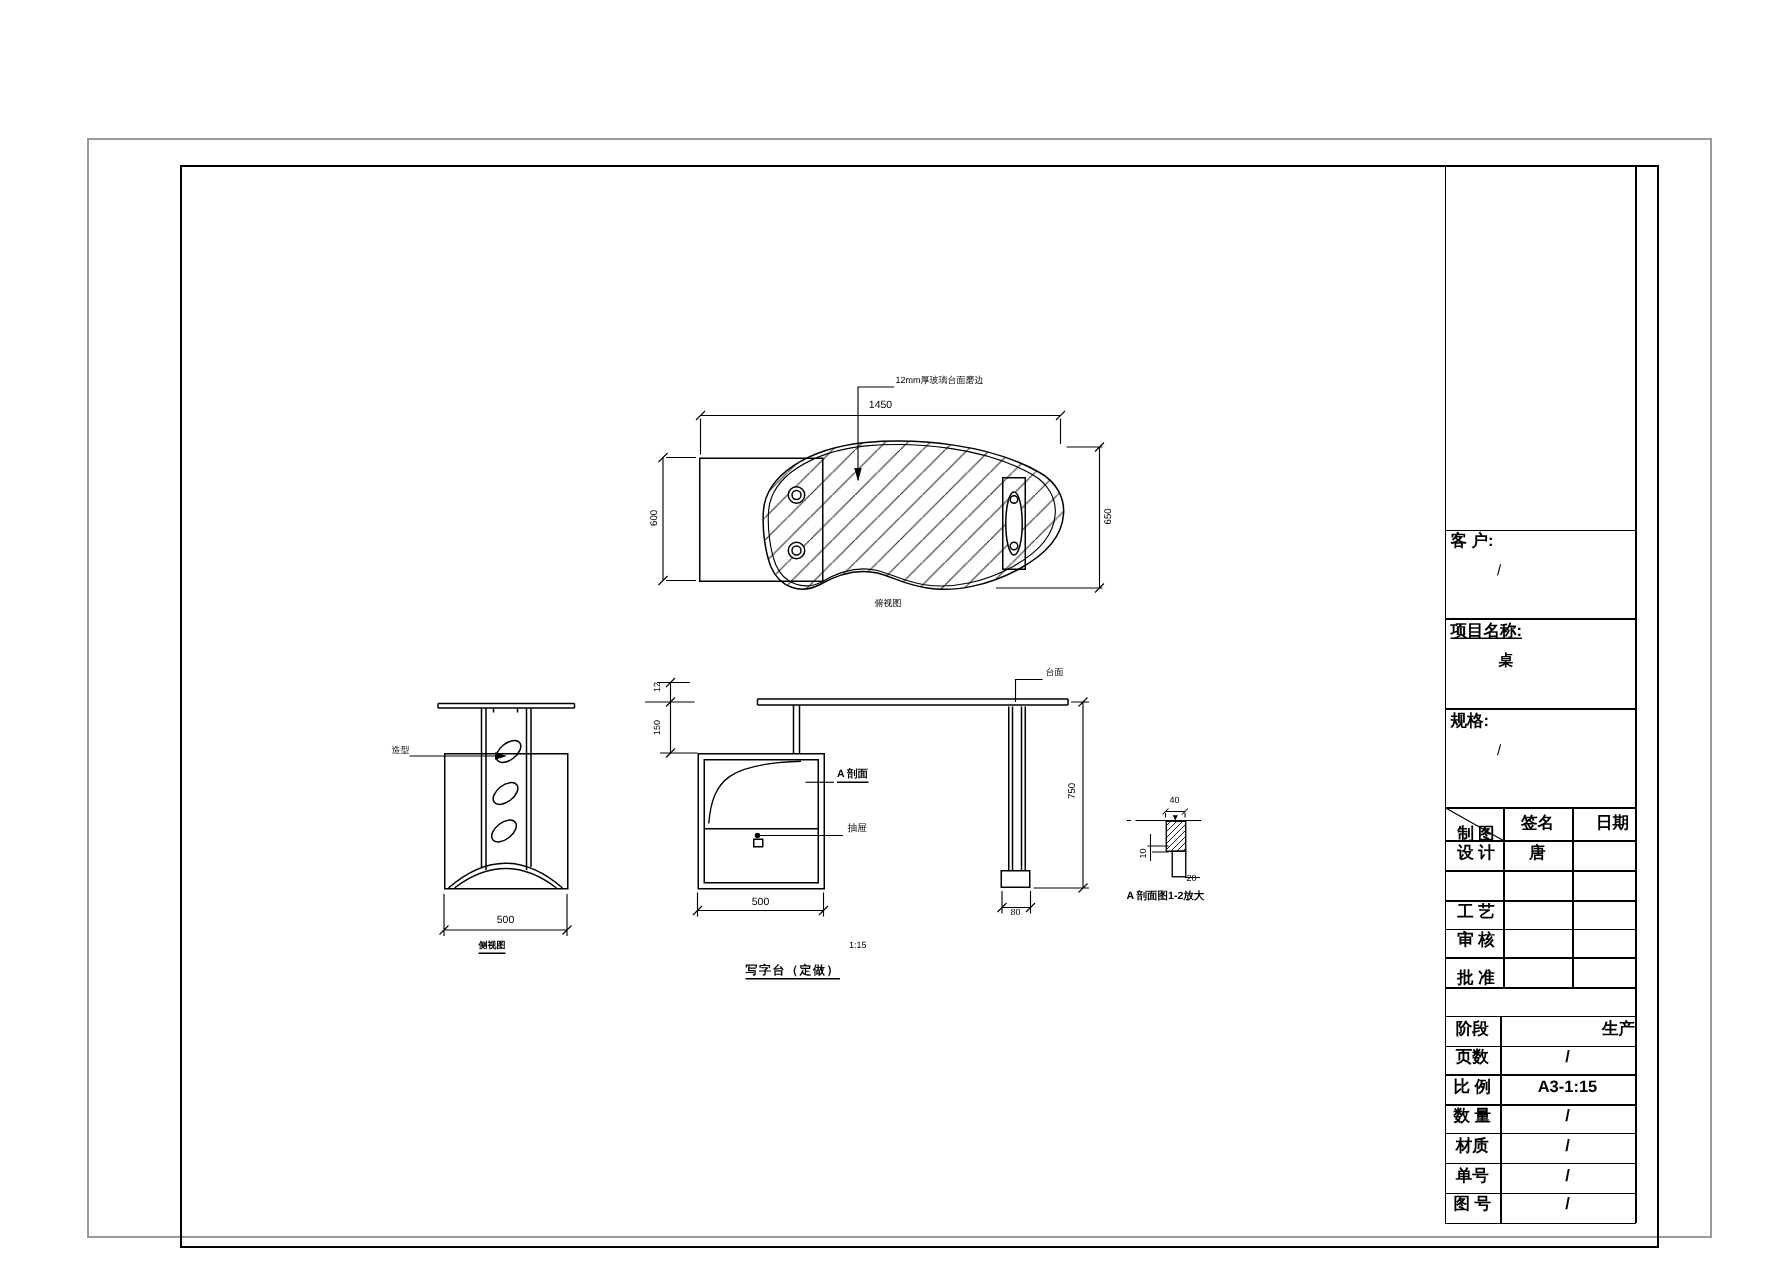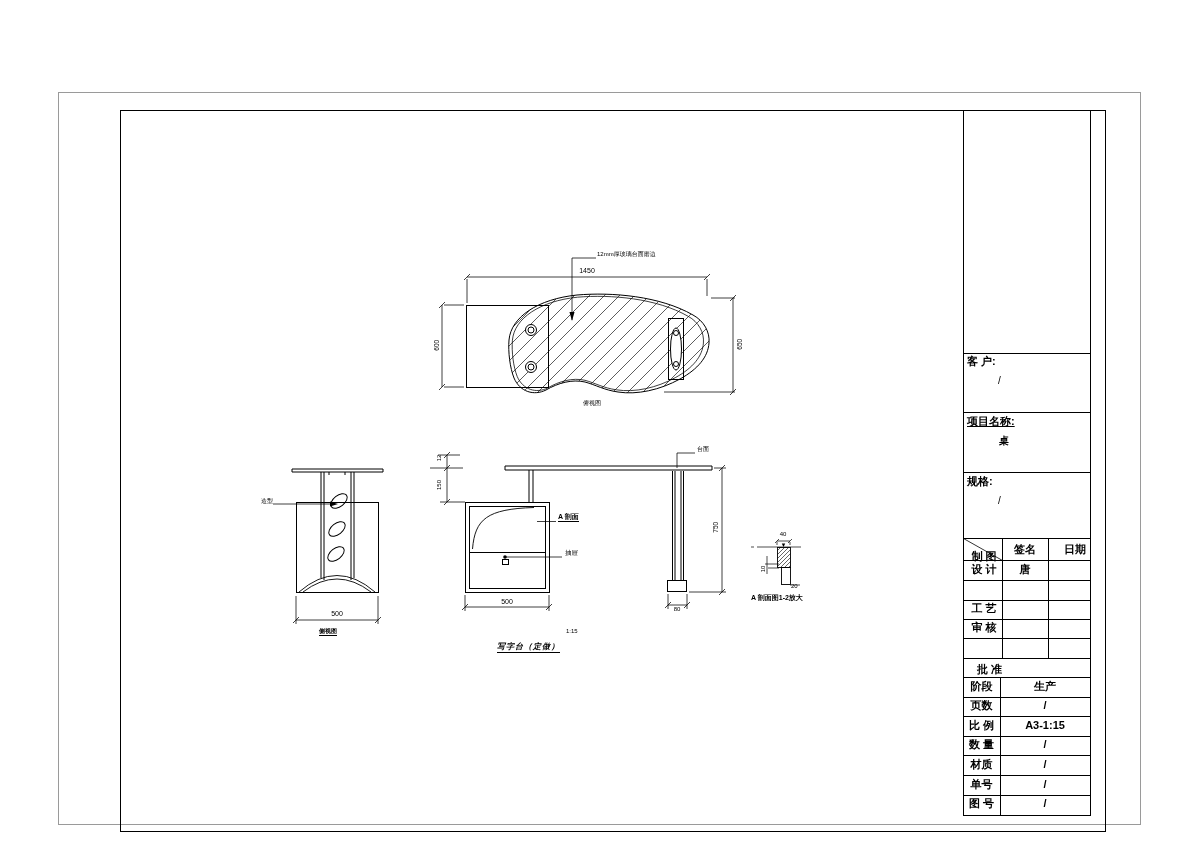--- a/index.html
+++ b/index.html
@@ -4,21 +4,21 @@
 <style>
   html,body{margin:0;padding:0;background:#fff;}
   #app{position:relative;width:1191px;height:842px;background:#ffffff;overflow:hidden;
        font-family:"Liberation Sans",sans-serif;color:#000;}
   svg{position:absolute;left:0;top:0;}
   .t{position:absolute;line-height:1;white-space:nowrap;color:#000;
      font-family:"Liberation Sans",sans-serif;}
   .s6{font-size:6px;}
   .s65{font-size:6.5px;}
   .s7{font-size:7px;}
-  .s8{font-size:8px;font-style:italic;}
+  .s8{font-size:8px;}
   .s9{font-size:11px;font-weight:bold;}
   .s10{font-size:10px;}
   .b{font-weight:bold;}
   .ctr{text-align:center;}
   .rot{transform:rotate(-90deg);transform-origin:center center;text-align:center;}
   .und{border-bottom:1px solid #000;padding-bottom:1px;}
   .ls{letter-spacing:1px;}
 </style>
 </head>
 <body>
@@ -170,24 +170,24 @@
   <span class="t s10" style="left:998px;top:496px;">/</span>
 
   <span class="t s9 ctr" style="left:1002px;top:544px;width:46px;font-family:Liberation Serif, serif;">签名</span>
   <span class="t s9 ctr" style="left:1041px;top:544px;width:42px;padding-left:13px;">日期</span>
 
   <span class="t s9 ctr" style="left:966px;top:564px;width:36px;">设 计</span>
   <span class="t s9 ctr" style="left:1002px;top:564px;width:46px;">唐</span>
   <span class="t s9 ctr" style="left:966px;top:551px;width:36px;font-family:Liberation Serif, serif;">制 图</span>
   <span class="t s9 ctr" style="left:966px;top:603px;width:36px;">工 艺</span>
   <span class="t s9 ctr" style="left:966px;top:622px;width:36px;">审 核</span>
-  <span class="t s9 ctr" style="left:966px;top:664px;width:36px;text-align:right;">批 准</span>
+  <span class="t s9 ctr" style="left:966px;top:647px;width:36px;">批 准</span>
 
   <span class="t s9 ctr" style="left:963px;top:681px;width:37px;">阶段</span>
-  <span class="t s9 ctr" style="left:1000px;top:681px;width:90px;">生产</span>
+  <span class="t s9 ctr" style="left:1000px;top:681px;width:90px;text-align:right;">生产</span>
   <span class="t s9 ctr" style="left:963px;top:700px;width:37px;font-family:Liberation Serif, serif;">页数</span>
   <span class="t s9 ctr" style="left:1000px;top:700px;width:90px;">/</span>
   <span class="t s9 ctr" style="left:963px;top:720px;width:37px;">比 例</span>
   <span class="t s9 ctr" style="left:1000px;top:720px;width:90px;">A3-1:15</span>
   <span class="t s9 ctr" style="left:963px;top:739px;width:37px;">数 量</span>
   <span class="t s9 ctr" style="left:1000px;top:739px;width:90px;">/</span>
   <span class="t s9 ctr" style="left:963px;top:759px;width:37px;">材质</span>
   <span class="t s9 ctr" style="left:1000px;top:759px;width:90px;">/</span>
   <span class="t s9 ctr" style="left:963px;top:779px;width:37px;">单号</span>
   <span class="t s9 ctr" style="left:1000px;top:779px;width:90px;">/</span>

